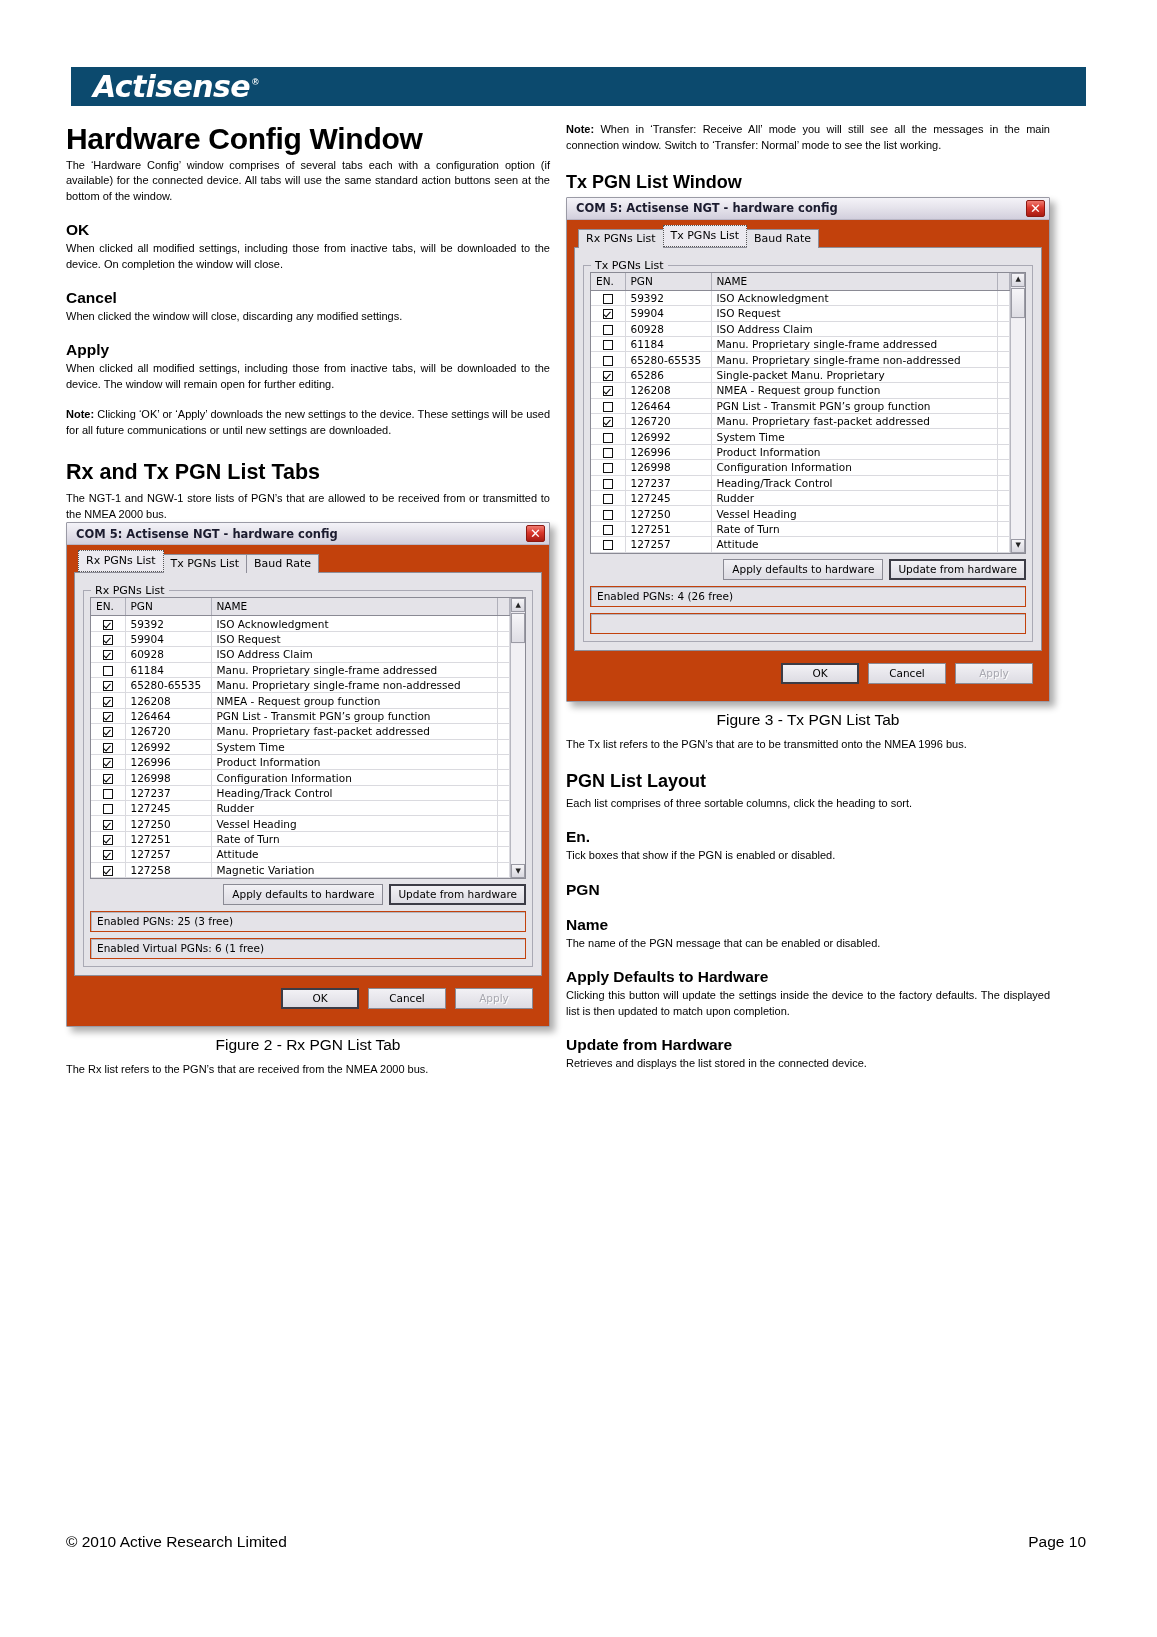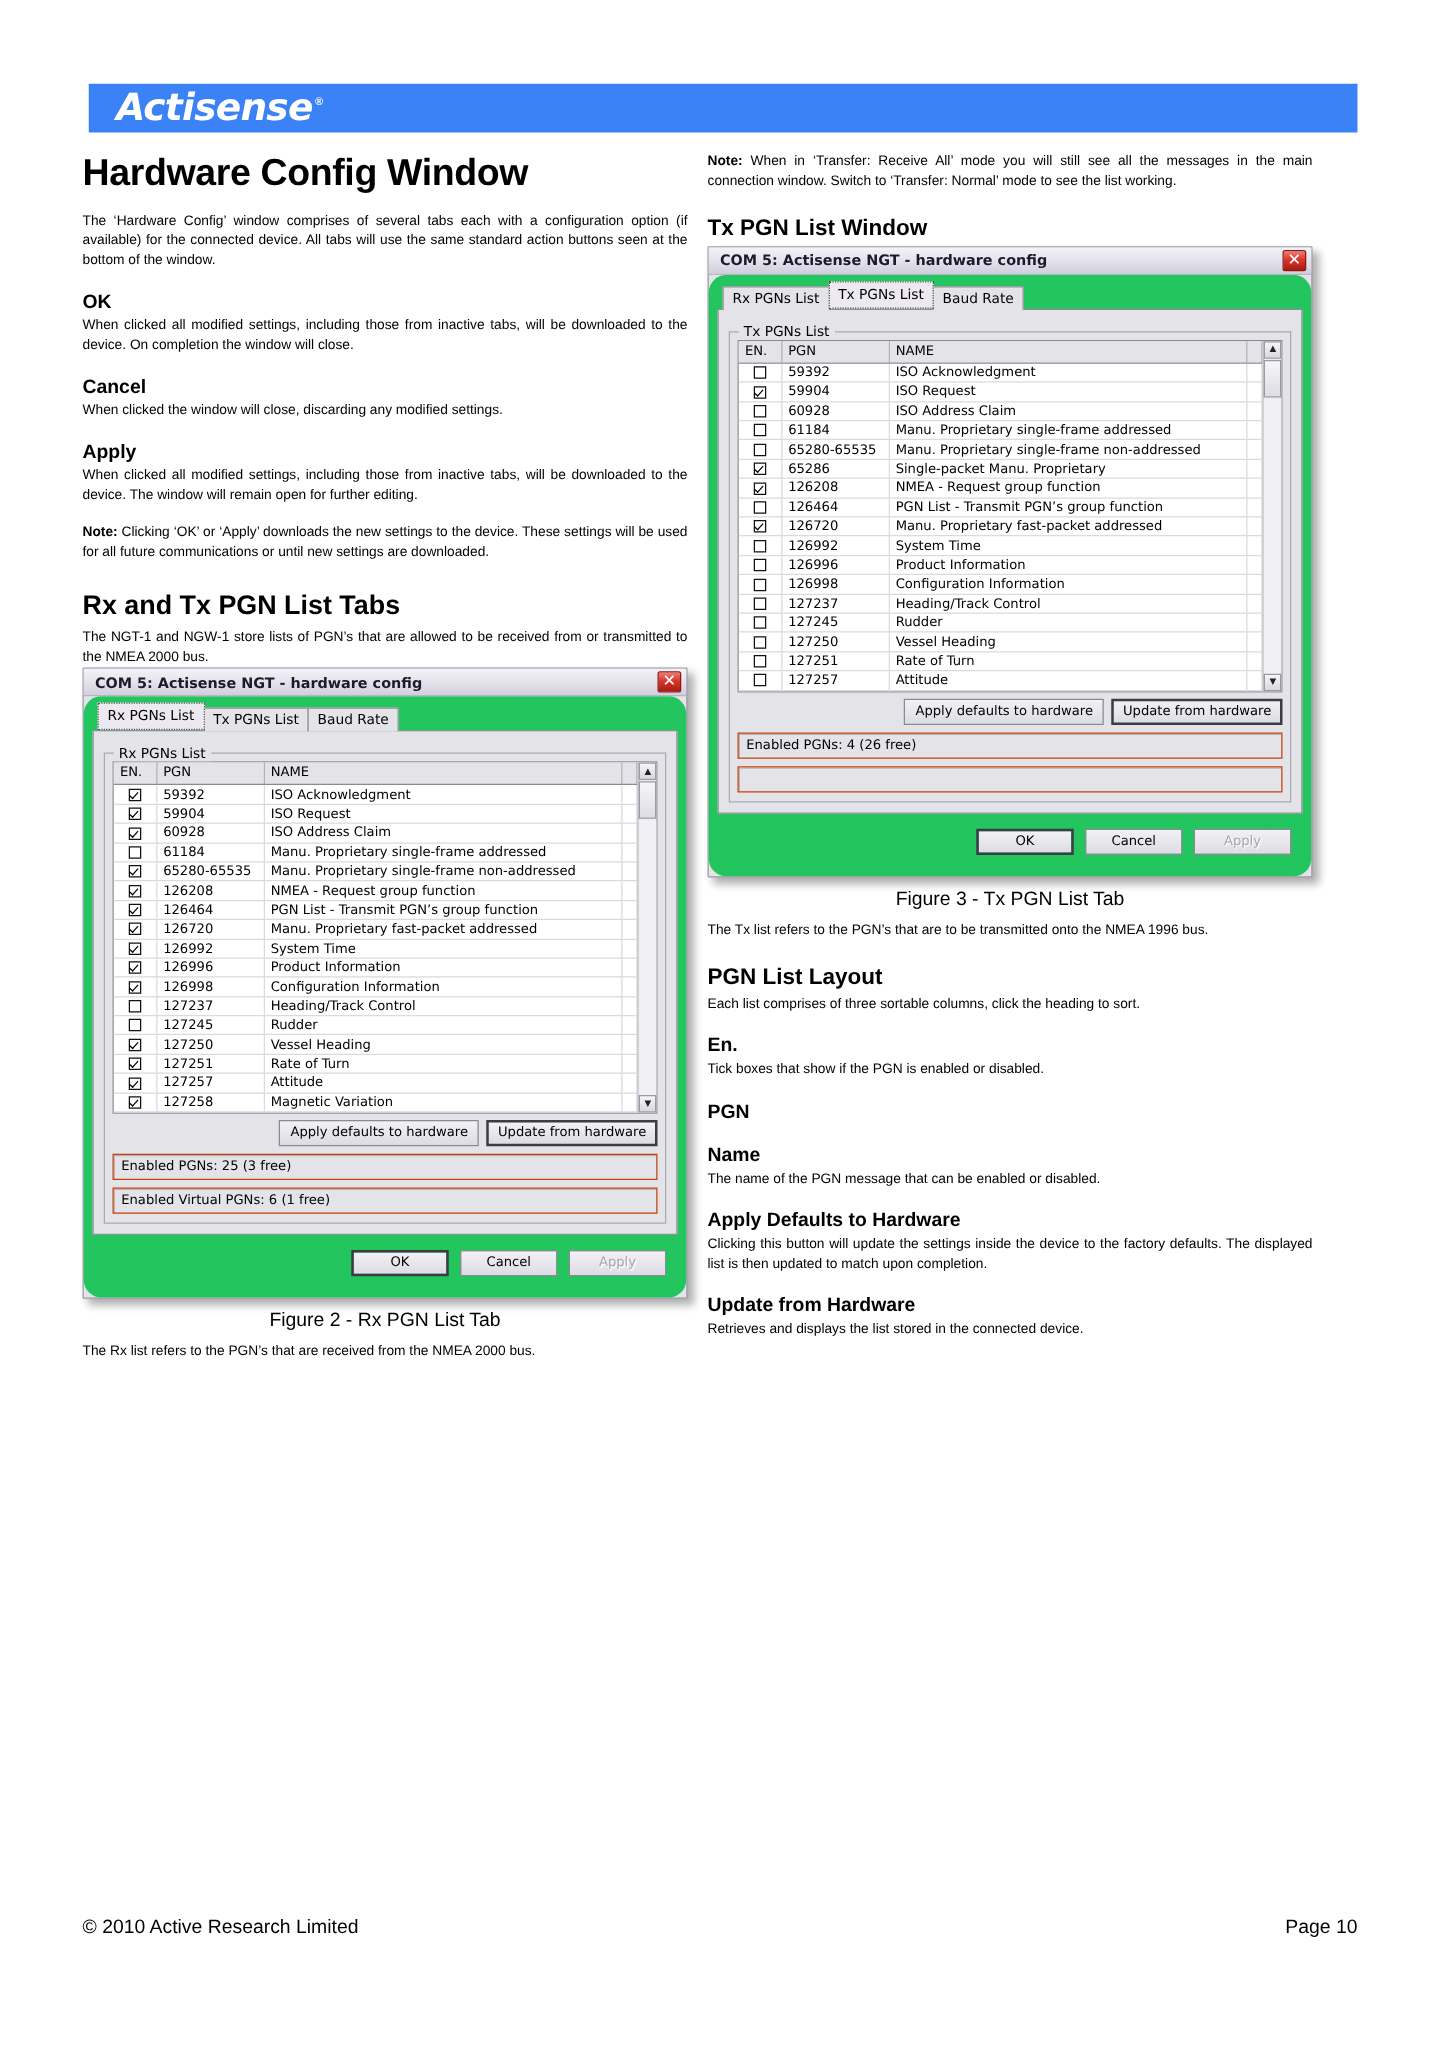--- a/index.html
+++ b/index.html
@@ -12,21 +12,21 @@
     color: #000;
     position: relative;
     overflow: hidden;
   }
 
   
   .banner {
     position: absolute;
     left: 71px; top: 67px;
     width: 1015px; height: 39px;
-    background: #3b82f6;
+    background: #0c4a6e;
   }
   .logo-wrap {
     position: absolute;
     left: 22px; top: 50%;
     transform: translateY(-50%);
     display: flex; align-items: baseline;
   }
   .logo-text {
     color: #ffffff;
     font-family: "DejaVu Sans", sans-serif;
@@ -46,21 +46,21 @@
   }
 
   
   .col { position: absolute; top: 122px; width: 484px; }
   .col-left  { left: 66px; }
   .col-right { left: 566px; }
 
   h1.doc-h1 {
     font-size: 30px;
     font-weight: bold;
-    margin: 0 0 14px 0;
+    margin: 0 0 2px 0;
     line-height: 1.12;
     letter-spacing: -0.3px;
   }
   h2.doc-h2 {
     font-size: 21.5px;
     font-weight: bold;
     margin: 22px 0 6px 0;
     line-height: 1.15;
   }
   h3.doc-h3 {
@@ -123,22 +123,21 @@
     border: 1px solid #8d1810;
     border-radius: 2px;
     color: #fff;
     font-size: 13px; font-weight: bold;
     display: flex; align-items: center; justify-content: center;
     line-height: 1;
     font-family: "DejaVu Sans", sans-serif;
   }
   .dlg-body {
     padding: 7px 7px 8px 7px;
-    background: #22c55e;
-    border-radius: 14px;
+    background: #c2410c;
   }
 
   
   .tabstrip {
     display: flex; align-items: flex-end;
     height: 21px;
     border-bottom: 1px solid #8e8e99;
     padding-left: 4px;
   }
   .tab {

